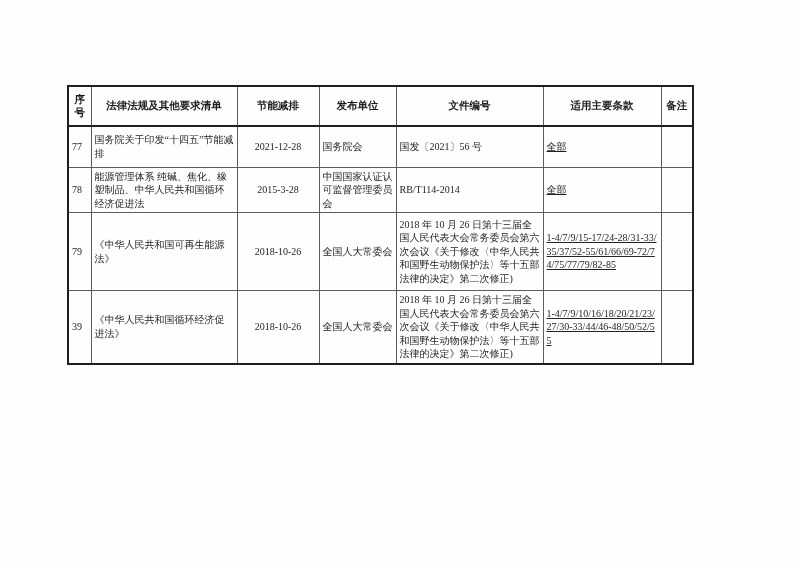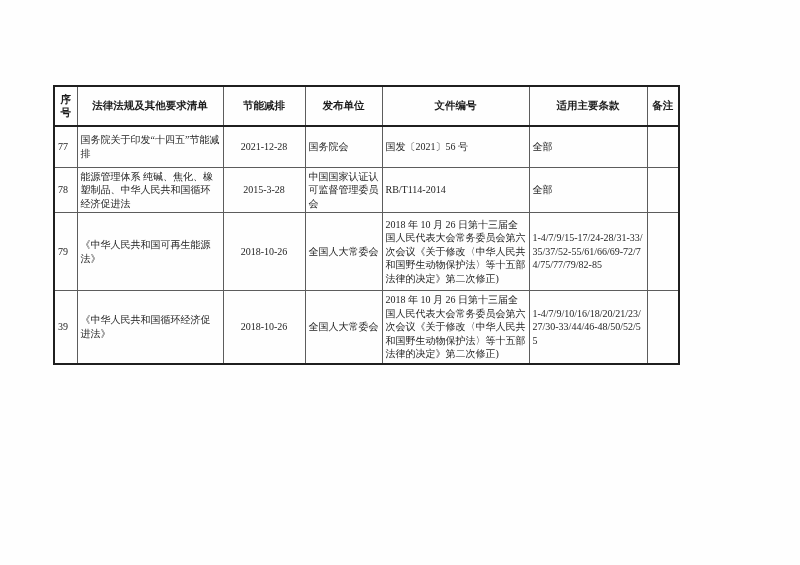--- a/index.html
+++ b/index.html
@@ -10,21 +10,21 @@
   }
   .page {
     position: relative;
     width: 800px;
     height: 565px;
     background: #fefefe;
     overflow: hidden;
   }
   table.law-table {
     position: absolute;
-    left: 53px;
+    left: 67px;
     top: 85px;
     width: 625px;
     border-collapse: collapse;
     table-layout: fixed;
     border: 2px solid #1f1f1f;
   }
   .law-table th, .law-table td {
     border: 1px solid #5c5c5c;
     padding: 2px 3px;
     font-size: 10px;
@@ -46,21 +46,21 @@
   tr.row-78 { height: 44px; }
   tr.row-79 { height: 78px; }
   tr.row-80 { height: 64px; }
   tr.row-81 { height: 70px; }
 
   .c-no     { text-align: left; padding-left: 2px; }
   .c-name   { text-align: left; }
   .c-date   { text-align: center; }
   .c-pub    { text-align: left; }
   .c-doc    { text-align: left; }
-  .c-clause { text-align: left; }
+  .c-clause { text-align: left; text-decoration: underline; }
   .c-remark { text-align: left; }
   .v-top    { vertical-align: top; padding-top: 3px; }
 </style>
 </head>
 <body>
 
 <div class="page">
   <table class="law-table">
     <colgroup>
       <col style="width:23px">

